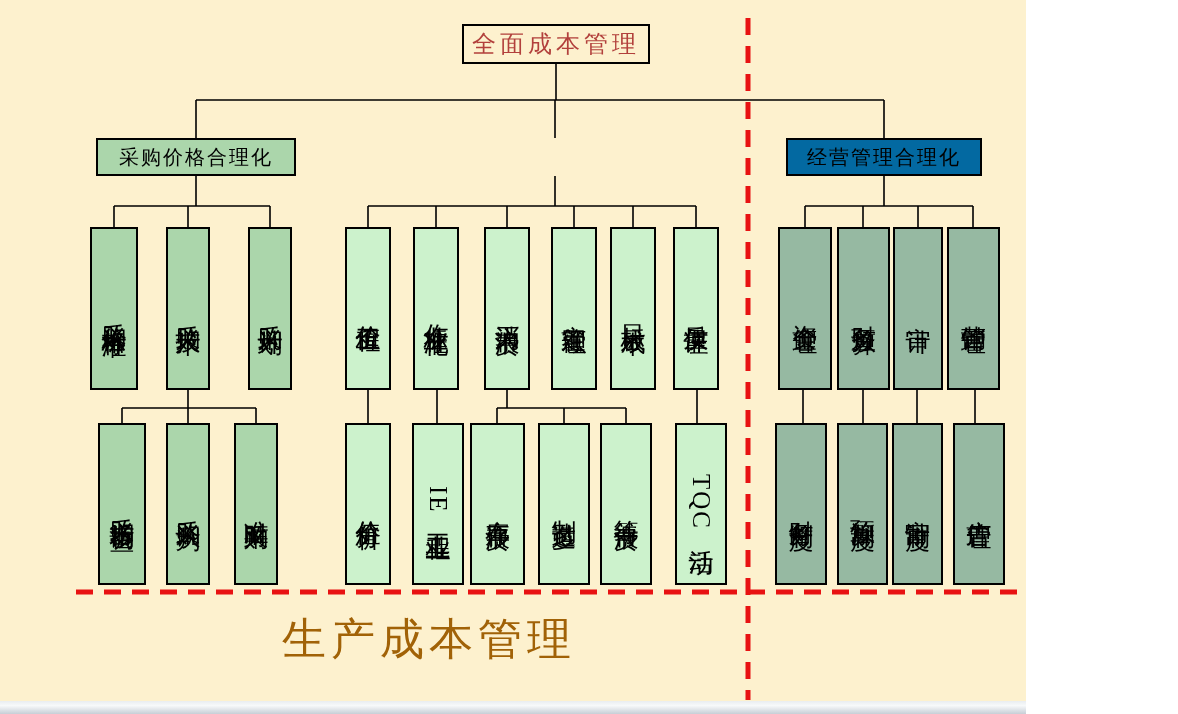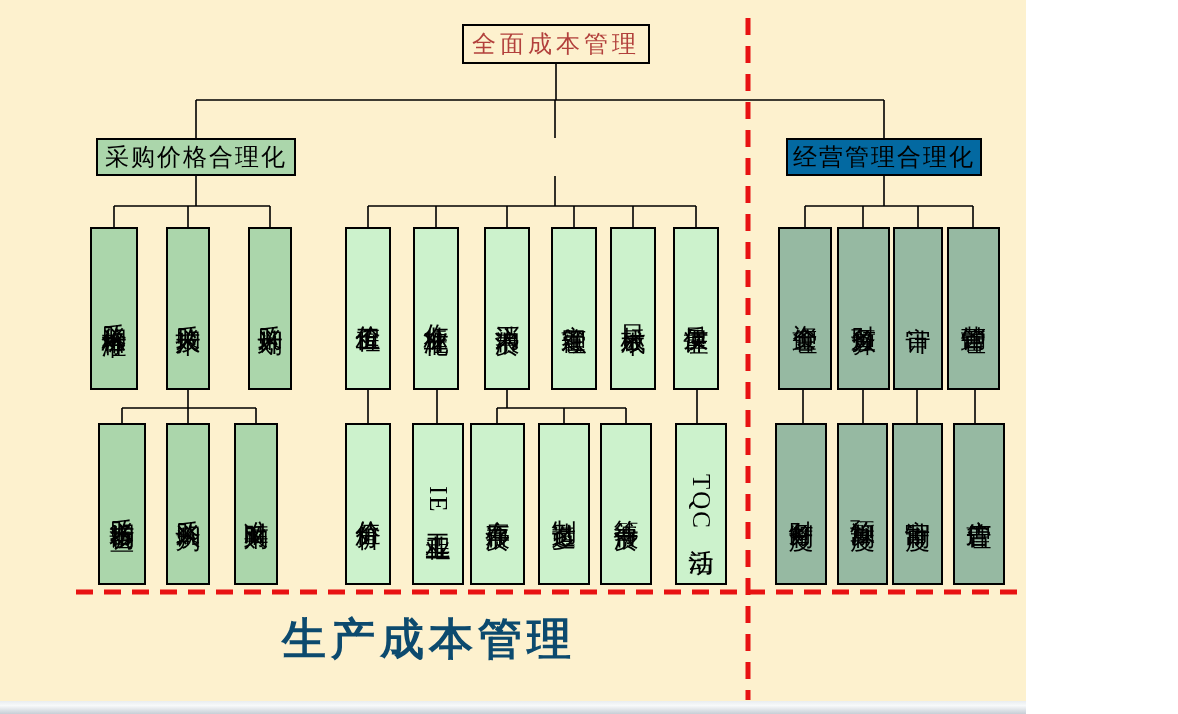--- a/index.html
+++ b/index.html
@@ -3,25 +3,25 @@
 <meta charset="utf-8">
 <style>
   html,body{margin:0;padding:0;}
   body{width:1178px;height:714px;font-family:"Liberation Serif","DejaVu Serif",serif;}
   .slide{position:relative;width:1026px;height:714px;background:#fdf1ce;overflow:hidden;}
   .wires{position:absolute;left:0;top:0;width:1178px;height:714px;pointer-events:none;}
 
   .box{position:absolute;box-sizing:border-box;border:2px solid #000;
        display:flex;align-items:center;justify-content:center;color:#000;}
   .root-box{background:#fdf1ce;font-size:24px;letter-spacing:4px;white-space:nowrap;}
-  .hd{font-size:24px;letter-spacing:2px;white-space:nowrap;}
+  .hd{font-size:20px;letter-spacing:2px;white-space:nowrap;}
   .vbox span{writing-mode:vertical-rl;text-orientation:mixed;line-height:1;
        font-size:25px;letter-spacing:2px;}
 
-  .section-label{position:absolute;font-size:44px;letter-spacing:5px;color:#0c4a6e;white-space:nowrap;font-weight:bold;}
+  .section-label{position:absolute;font-size:44px;letter-spacing:5px;color:#a16207;white-space:nowrap;}
 
   .robot{position:absolute;left:1066px;top:542px;width:100px;height:160px;}
 
   .viewer-edge{position:absolute;left:0;bottom:0;width:1178px;height:13px;
        background:linear-gradient(180deg,#e9edf0 0%,#f7f9fa 35%,#c7ced6 100%);}
 </style>
 </head>
 <body>
 
 <div class="slide" style="background: rgb(253, 241, 206);">

